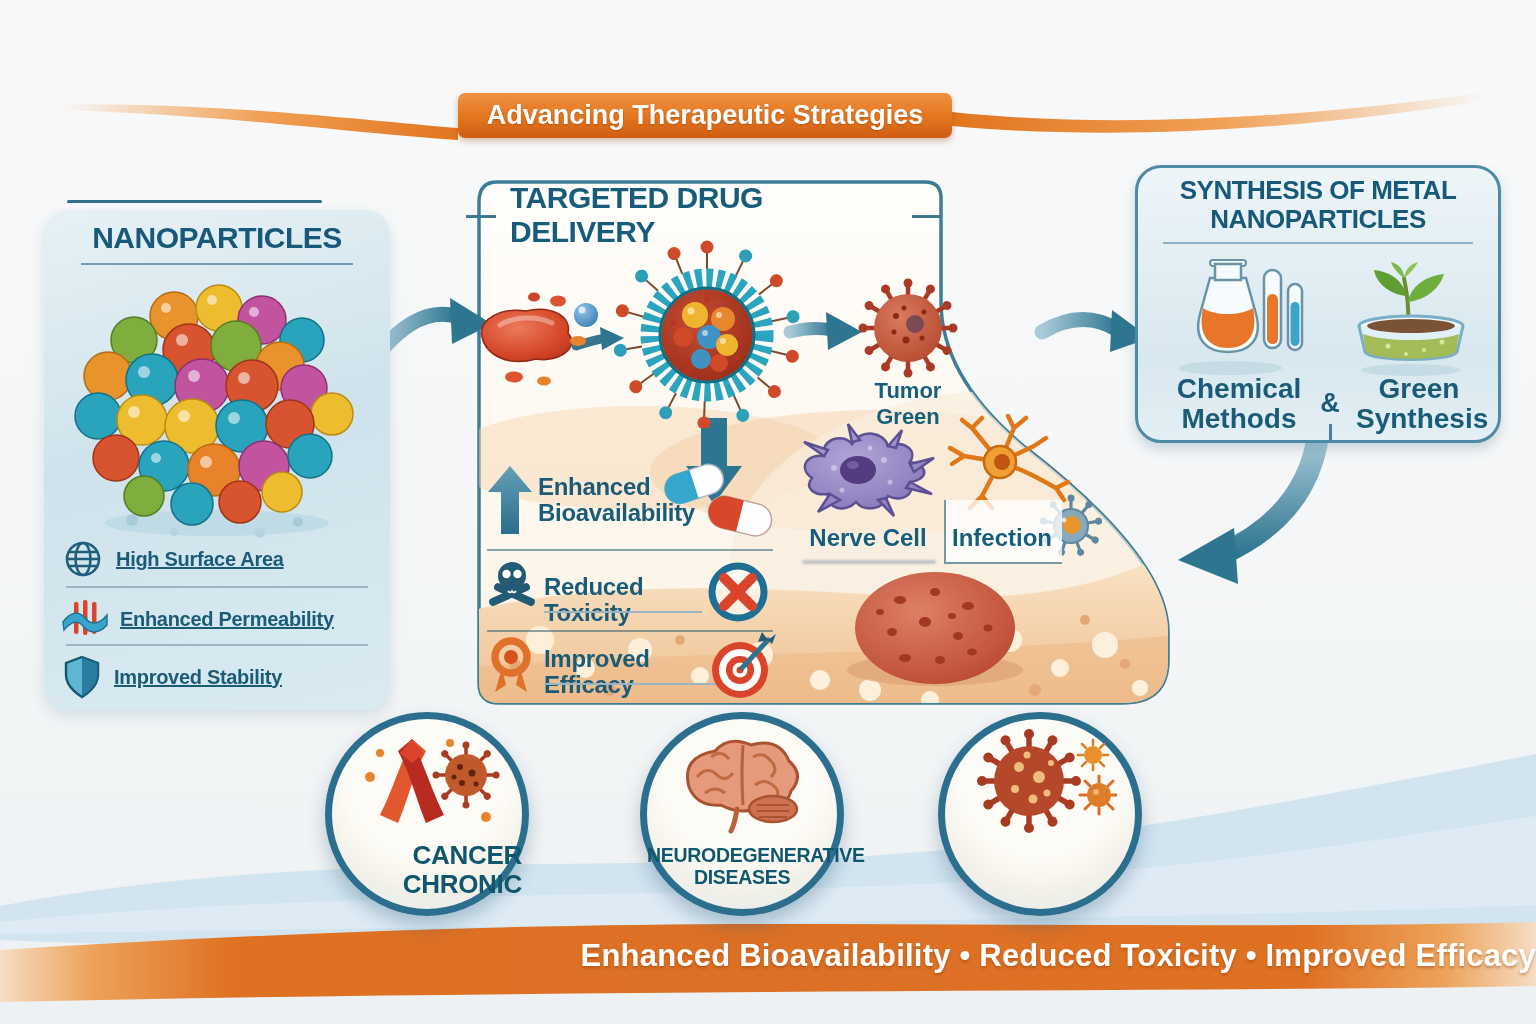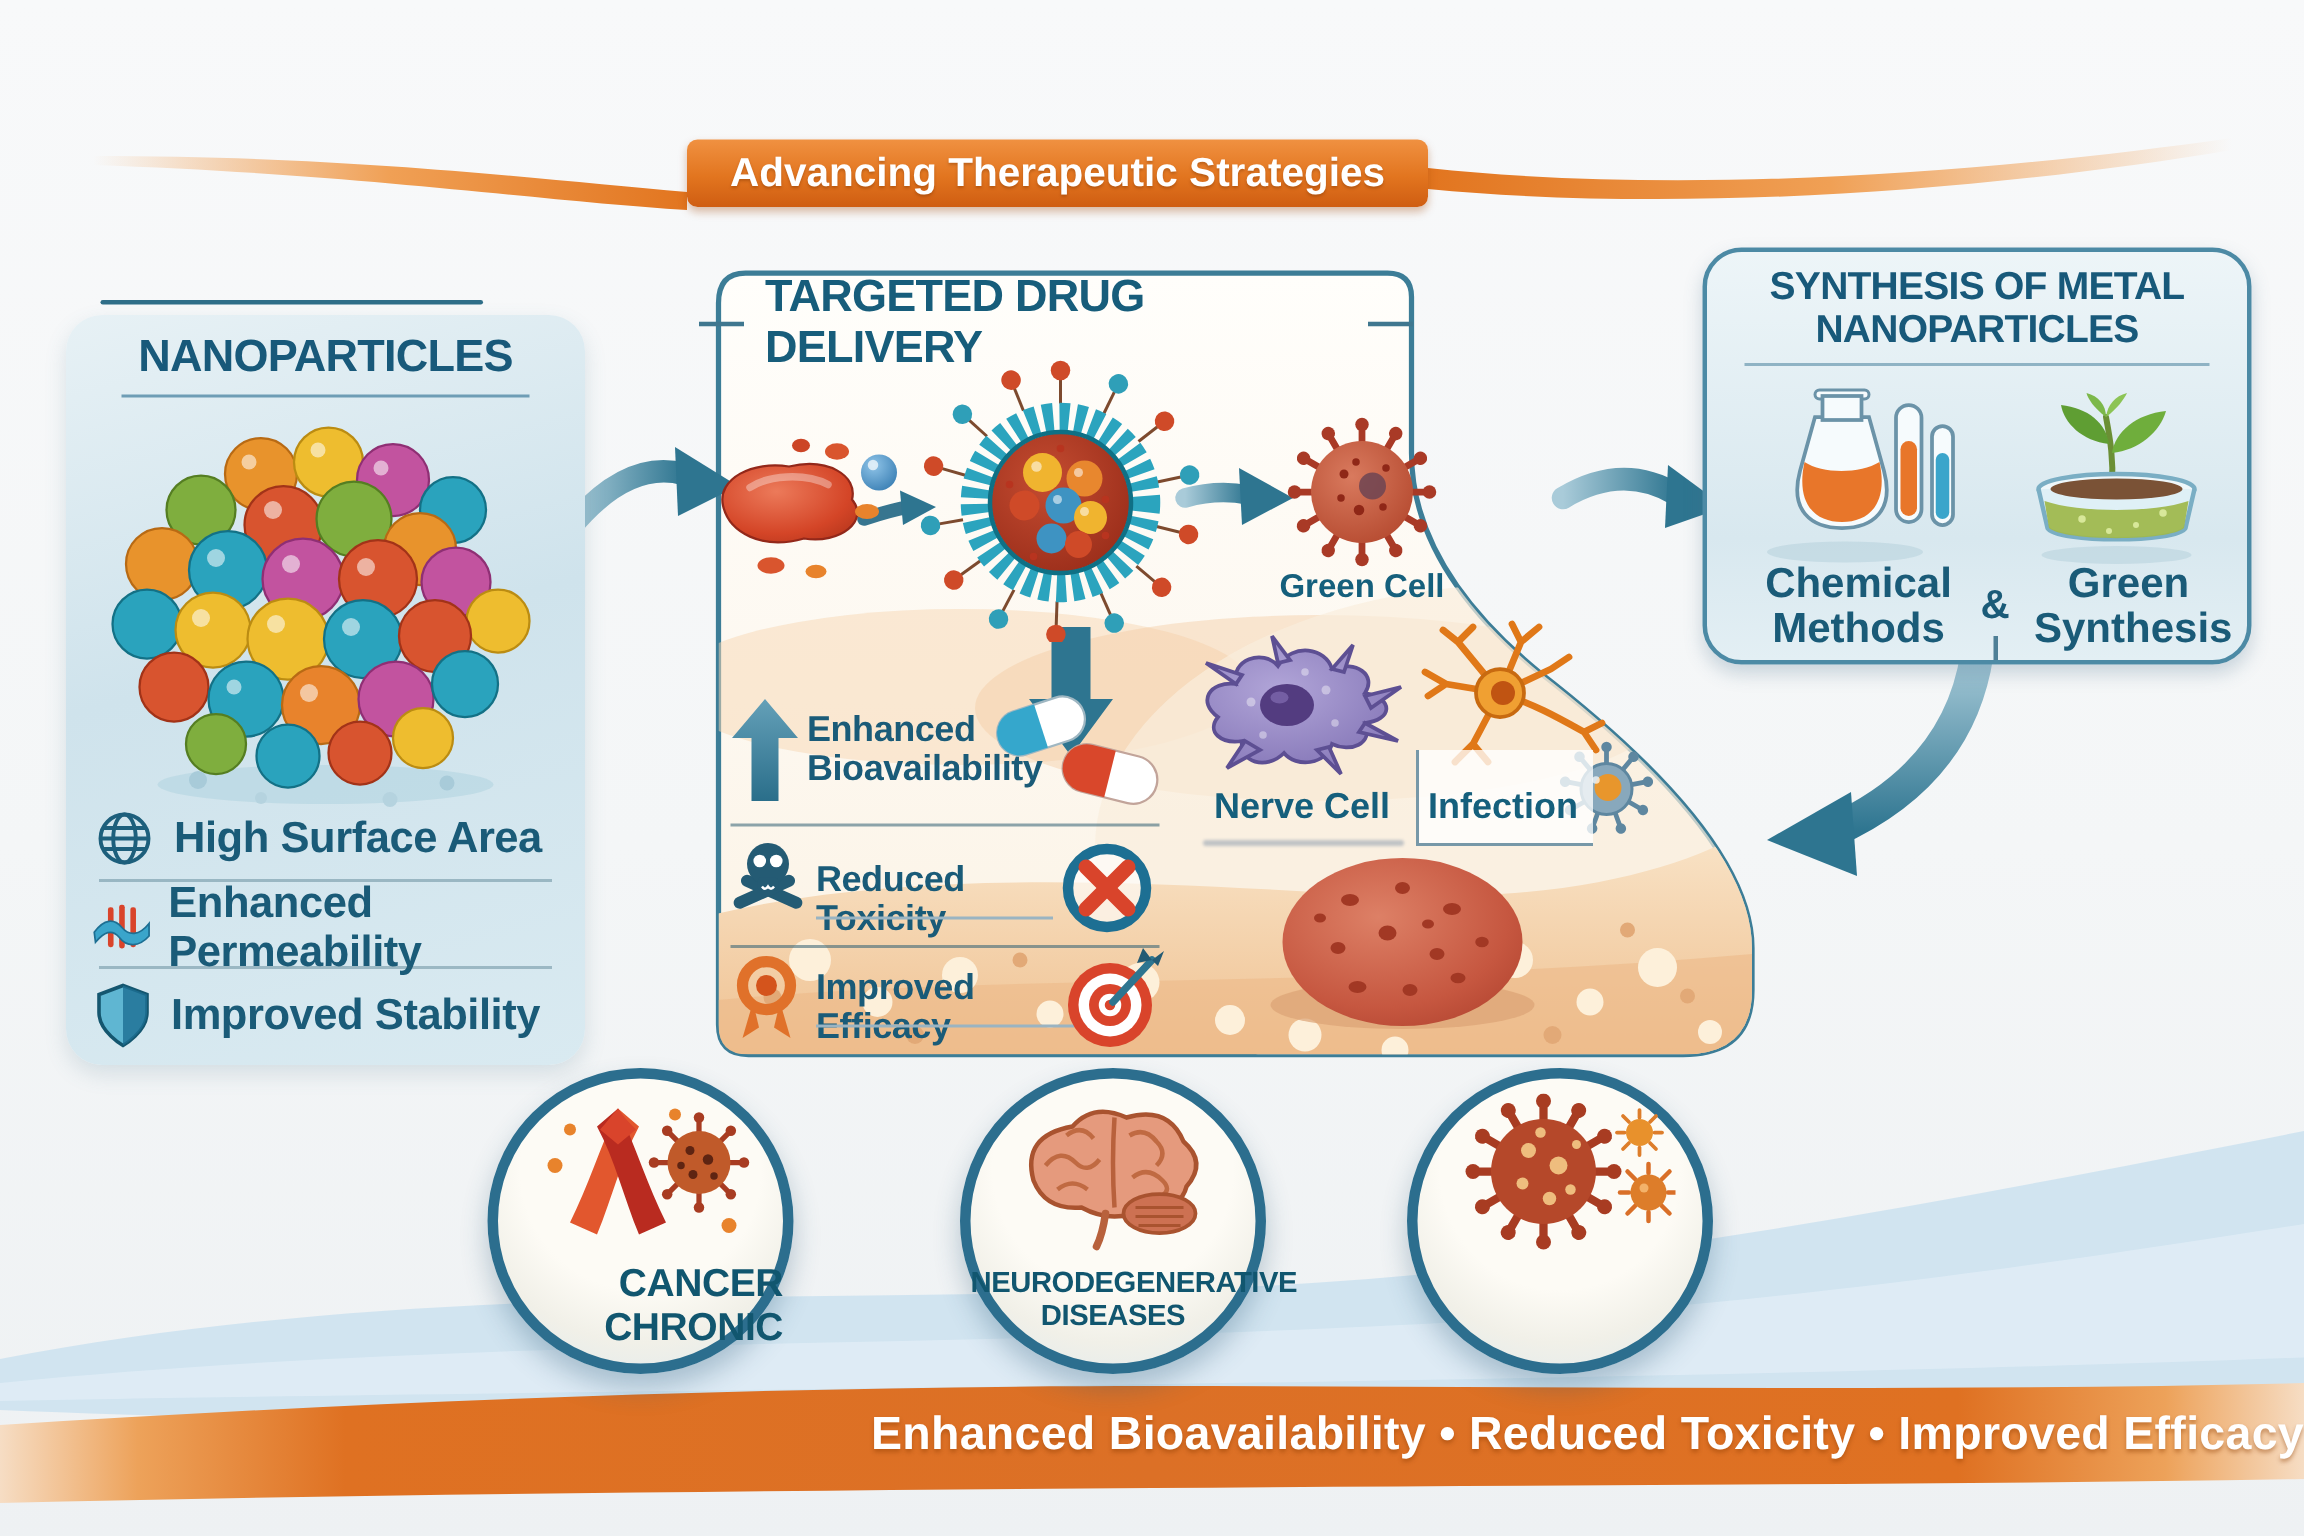--- a/index.html
+++ b/index.html
@@ -16,21 +16,21 @@
   .subtitle-banner span{color:#fff;font-size:27px;font-weight:700;text-shadow:0 1px 2px rgba(120,50,0,.4);}
   
   .left-line{left:67px;top:200px;width:255px;height:3px;background:#2f6e88;border-radius:2px;}
   .left-panel{left:44px;top:210px;width:346px;height:500px;border-radius:24px;
     background:linear-gradient(165deg,#e7f1f5 0%,#cfe3ec 45%,#d9eaf1 100%);
     box-shadow:0 6px 14px rgba(80,120,145,.18);}
   .lp-heading{left:0;right:0;top:11px;text-align:center;font-size:30px;font-weight:800;
     letter-spacing:-.5px;color:#18597a;}
   .lp-underline{left:37px;top:53px;width:272px;height:2px;background:#6e9db5;}
   .feature-row{left:18px;width:310px;height:46px;display:flex;align-items:center;gap:12px;}
-  .feature-row .flabel{font-size:29px;font-weight:700;color:#1a5b78;letter-spacing:-.3px;}
+  .feature-row .flabel{font-size:20px;font-weight:700;color:#1a5b78;letter-spacing:-.3px;text-decoration:underline;}
   .lp-divider{left:22px;width:302px;height:2px;background:rgba(47,94,115,.35);}
   
   .cp-heading{left:466px;top:181px;width:476px;display:flex;align-items:center;justify-content:center;gap:14px;}
   .cp-heading .dash{color:#3f778f;font-size:30px;font-weight:700;}
   .cp-heading .txt{font-size:30px;font-weight:800;letter-spacing:-.5px;color:#175d7b;}
   .cell-label{font-size:22px;font-weight:700;color:#155f7c;text-align:center;}
   .soft-underline{height:4px;background:#c0c3c5;filter:blur(1px);border-radius:2px;}
   .benefit-label{font-size:24px;font-weight:700;color:#1a5b78;letter-spacing:-.3px;line-height:1.08;}
   .thin-underline{height:2px;background:#9ab4c2;}
   .cp-divider{height:2px;background:rgba(47,94,115,.55);}
@@ -455,21 +455,21 @@
     <circle cx="57" cy="46" r="9" fill="#6d4452" opacity=".85"></circle>
     <g fill="#8f2717">
         <circle cx="38" cy="38" r="3"></circle>
         <circle cx="48" cy="62" r="3.5"></circle>
         <circle cx="64" cy="60" r="2.5"></circle>
         <circle cx="36" cy="54" r="2.5"></circle>
         <circle cx="46" cy="30" r="2.5"></circle>
         <circle cx="66" cy="34" r="2.5"></circle>
       </g>
   </svg>
-  <div class="abs cell-label" style="left:843px;top:378px;width:130px;">Green Cell</div>
+  <div class="abs cell-label" style="left:843px;top:378px;width:130px;">Tumor Green</div>
 
   <svg class="abs" style="left:488px;top:466px;" width="44" height="68" viewBox="0 0 44 68">
     <defs>
         <linearGradient id="upA" x1="0" y1="0" x2="0" y2="1">
           <stop offset="0" stop-color="#64a0b8"></stop>
           <stop offset="1" stop-color="#2a6e8a"></stop>
         </linearGradient>
       </defs>
     <polygon points="22,0 44,26 31,26 31,68 13,68 13,26 0,26" fill="url(#upA)"></polygon>
   </svg>

